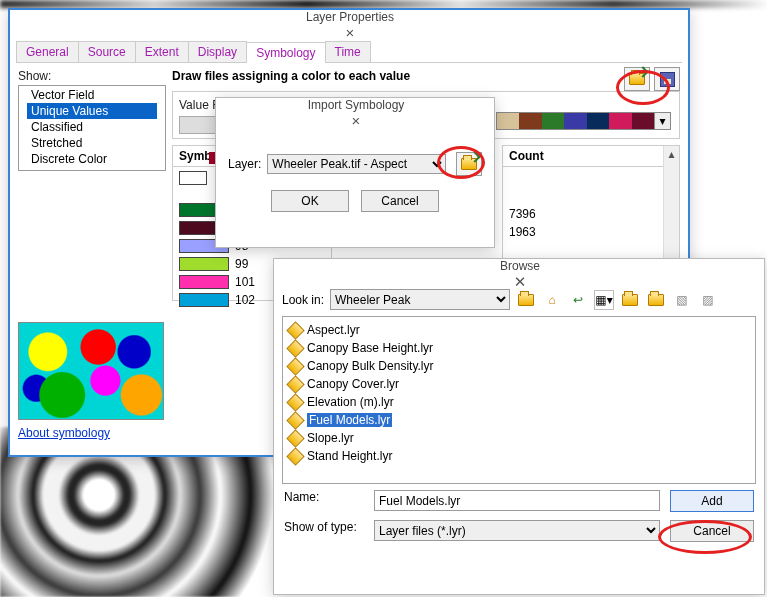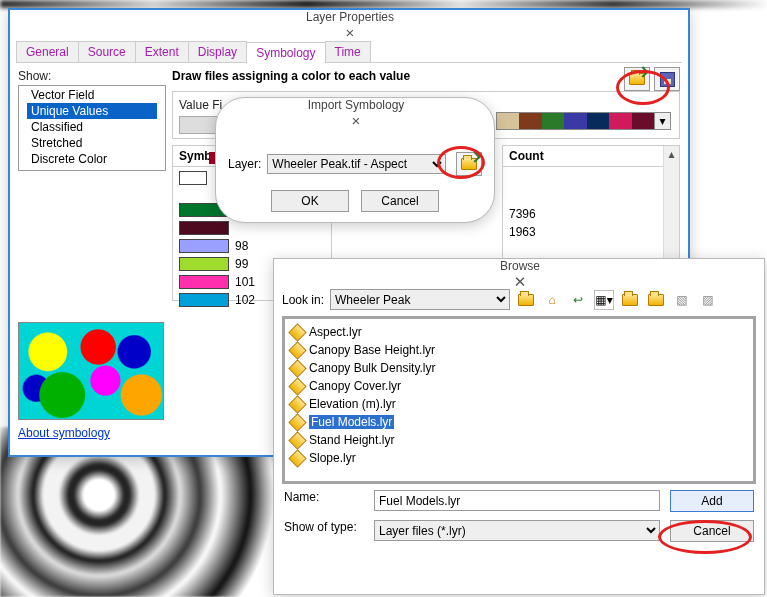--- a/index.html
+++ b/index.html
@@ -66,32 +66,32 @@
   .symrow { display: flex; align-items: center; height: 18px; }
   .symrow .cell { width: 28px; height: 14px; border: 1px solid #444; margin-right: 6px; }
   .symrow .val { color: #000; }
 
   .btn { border: 1px solid #9a9a9a; background: #eee; padding: 3px 12px; min-width: 78px; text-align: center; display: inline-block; }
   .btnrow { display:flex; gap:8px; margin-top:4px; }
 
   .red-ellipse { position: absolute; border: 3px solid #e52020; border-radius: 50%; pointer-events: none; }
 
   
-  #imp { left: 215px; top: 97px; width: 280px; height: 126px; border-radius: 30px; }
+  #imp { left: 215px; top: 97px; width: 280px; height: 151px; }
   #imp .row { display: flex; align-items: center; gap: 6px; padding: 6px 12px; }
   #imp .btnbar { display: flex; gap: 12px; justify-content: center; padding: 8px 0 2px; }
   #imp select.combo { flex:1; border:1px solid #9a9a9a; height:20px; }
 
   
   #br { left: 273px; top: 258px; width: 492px; height: 337px; }
   #br .toolbar { display: flex; align-items: center; gap: 6px; padding: 4px 8px; }
   #br select { border: 1px solid #9a9a9a; height: 21px; }
   #br .mini { width: 20px; height: 20px; display: inline-flex; align-items: center; justify-content: center; border: 1px solid transparent; }
   #br .mini.bord { border-color:#bdbdbd; }
-  #br .filelist { border: 3px solid #a3a3a3; margin: 2px 8px; height: 168px; padding: 4px 6px; overflow: hidden; background:#fff; }
+  #br .filelist { border: 1px solid #a3a3a3; margin: 2px 8px; height: 168px; padding: 4px 6px; overflow: hidden; background:#fff; }
   #br .filerow { display: flex; align-items: center; gap: 5px; height: 18px; }
   #br .filerow.sel span.fname { background: #2b6fcf; color: #fff; padding: 0 2px; }
   .diamond { width: 13px; height: 13px; background: linear-gradient(#ffe38a,#f0b400); border: 1px solid #b47a00; transform: rotate(45deg); }
   #br .formrow { display:flex; align-items:flex-start; gap:10px; padding: 4px 10px; }
   #br .formrow label { width: 80px; }
   #br input[type=text] { flex:1; border:1px solid #9a9a9a; height:21px; padding: 0 4px; }
 
   .scroll-v { position:absolute; right:0; top:0; bottom:0; width:16px; background:#f0f0f0; border-left:1px solid #ddd; }
   .scroll-v .up, .scroll-v .dn { height:16px; display:flex; align-items:center; justify-content:center; color:#555; }
   .scroll-v .dn { position:absolute; bottom:0; left:0; right:0; }
@@ -280,25 +280,25 @@
       <div class="filerow">
         <span class="diamond"></span>
         <span class="fname">Elevation (m).lyr</span>
       </div>
       <div class="filerow sel">
         <span class="diamond"></span>
         <span class="fname">Fuel Models.lyr</span>
       </div>
       <div class="filerow">
         <span class="diamond"></span>
+        <span class="fname">Slope.lyr</span>
+      </div>
+      <div class="filerow">
+        <span class="diamond"></span>
         <span class="fname">Stand Height.lyr</span>
-      </div>
-      <div class="filerow">
-        <span class="diamond"></span>
-        <span class="fname">Slope.lyr</span>
       </div>
     </div>
   <div class="formrow">
     <label>Name:</label>
     <input type="text" value="Fuel Models.lyr" style="">
     <span class="btn" style="min-width:84px; background:#e6eefb; border-color:#3a7bd5;">Add</span>
   </div>
   <div class="formrow">
     <label>Show of type:</label>
     <select style="flex:1"><option>Layer files (*.lyr)</option></select>

